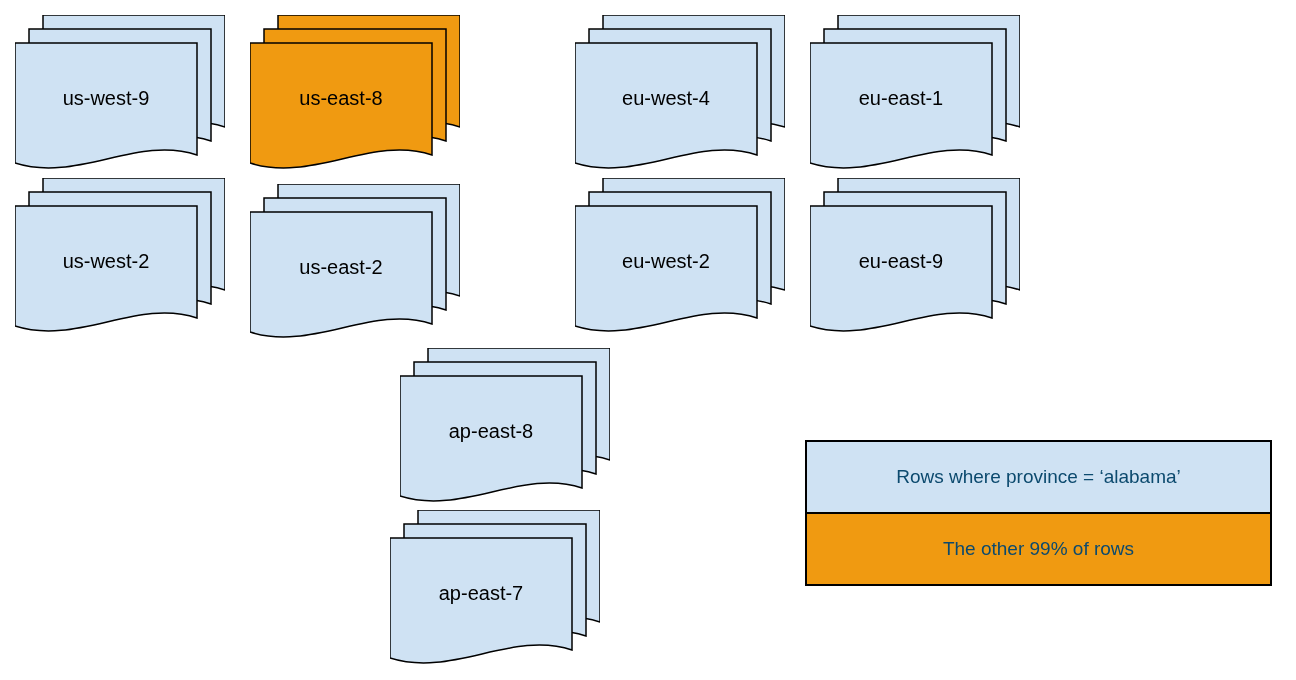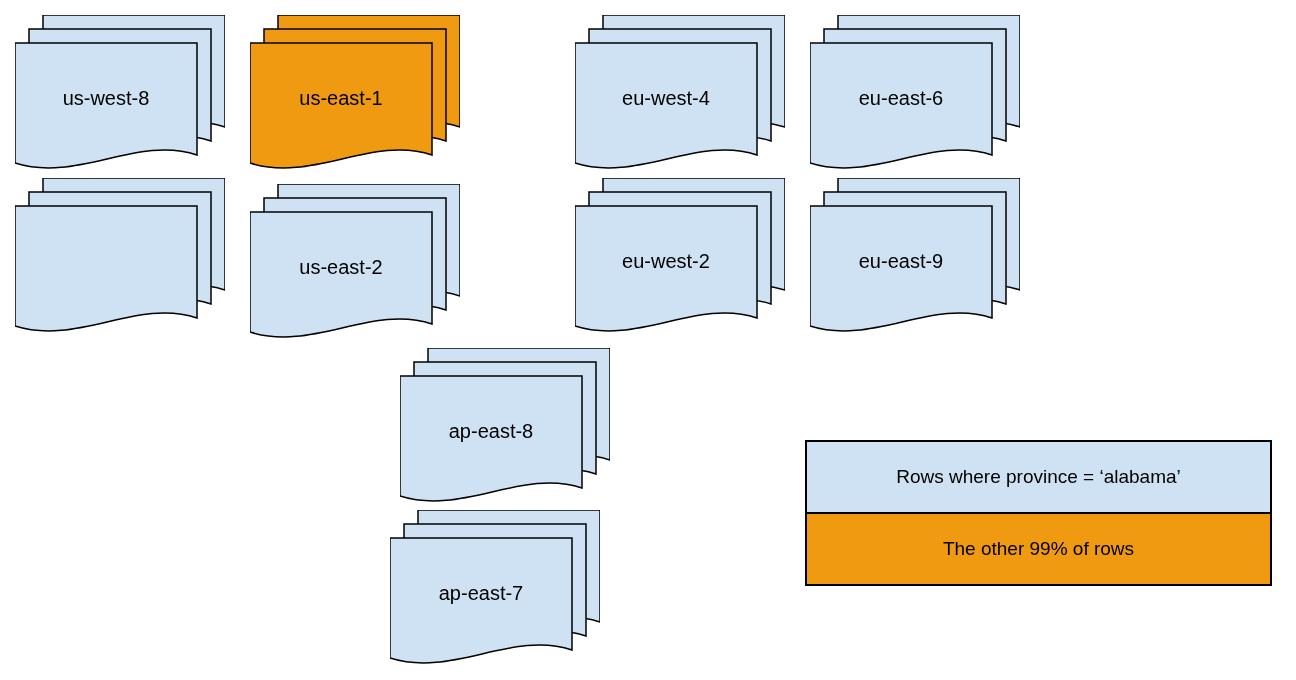--- a/index.html
+++ b/index.html
@@ -49,73 +49,74 @@
     top: 440px;
     width: 463px;
     border: 2px solid #000000;
   }
   .legend-row {
     height: 70px;
     display: flex;
     align-items: center;
     justify-content: center;
     font-size: 19px;
-    color: #000000;
+    color: #0c4a6e;
   }
   .legend-row + .legend-row {
     border-top: 2px solid #000000;
   }
 </style>
 </head>
 <body>
 
 <div id="canvas">
 
   <div class="stack" style="left:15px; top:15px">
     <svg width="210" height="158" viewBox="0 0 210 158">
       <path class="doc" transform="translate(28,0)" d="M0,0 H182 V112 C122,92 62,140 0,120 Z" style="fill: rgb(207, 226, 243);"></path>
       <path class="doc" transform="translate(14,14)" d="M0,0 H182 V112 C122,92 62,140 0,120 Z" style="fill: rgb(207, 226, 243);"></path>
       <path class="doc" transform="translate(0,28)" d="M0,0 H182 V112 C122,92 62,140 0,120 Z" style="fill: rgb(207, 226, 243);"></path>
     </svg>
-    <div class="stack-label">us-west-8</div>
+    <div class="stack-label">us-west-9</div>
   </div>
 
   <div class="stack" style="left:250px; top:15px">
     <svg width="210" height="158" viewBox="0 0 210 158">
       <path class="doc" transform="translate(28,0)" d="M0,0 H182 V112 C122,92 62,140 0,120 Z" style="fill: rgb(240, 154, 17);"></path>
       <path class="doc" transform="translate(14,14)" d="M0,0 H182 V112 C122,92 62,140 0,120 Z" style="fill: rgb(240, 154, 17);"></path>
       <path class="doc" transform="translate(0,28)" d="M0,0 H182 V112 C122,92 62,140 0,120 Z" style="fill: rgb(240, 154, 17);"></path>
     </svg>
-    <div class="stack-label">us-east-1</div>
+    <div class="stack-label">us-east-8</div>
   </div>
 
   <div class="stack" style="left:575px; top:15px">
     <svg width="210" height="158" viewBox="0 0 210 158">
       <path class="doc" transform="translate(28,0)" d="M0,0 H182 V112 C122,92 62,140 0,120 Z" style="fill: rgb(207, 226, 243);"></path>
       <path class="doc" transform="translate(14,14)" d="M0,0 H182 V112 C122,92 62,140 0,120 Z" style="fill: rgb(207, 226, 243);"></path>
       <path class="doc" transform="translate(0,28)" d="M0,0 H182 V112 C122,92 62,140 0,120 Z" style="fill: rgb(207, 226, 243);"></path>
     </svg>
     <div class="stack-label">eu-west-4</div>
   </div>
 
   <div class="stack" style="left:810px; top:15px">
     <svg width="210" height="158" viewBox="0 0 210 158">
       <path class="doc" transform="translate(28,0)" d="M0,0 H182 V112 C122,92 62,140 0,120 Z" style="fill: rgb(207, 226, 243);"></path>
       <path class="doc" transform="translate(14,14)" d="M0,0 H182 V112 C122,92 62,140 0,120 Z" style="fill: rgb(207, 226, 243);"></path>
       <path class="doc" transform="translate(0,28)" d="M0,0 H182 V112 C122,92 62,140 0,120 Z" style="fill: rgb(207, 226, 243);"></path>
     </svg>
-    <div class="stack-label">eu-east-6</div>
+    <div class="stack-label">eu-east-1</div>
   </div>
 
   <div class="stack" style="left:15px; top:178px">
     <svg width="210" height="158" viewBox="0 0 210 158">
       <path class="doc" transform="translate(28,0)" d="M0,0 H182 V112 C122,92 62,140 0,120 Z" style="fill: rgb(207, 226, 243);"></path>
       <path class="doc" transform="translate(14,14)" d="M0,0 H182 V112 C122,92 62,140 0,120 Z" style="fill: rgb(207, 226, 243);"></path>
       <path class="doc" transform="translate(0,28)" d="M0,0 H182 V112 C122,92 62,140 0,120 Z" style="fill: rgb(207, 226, 243);"></path>
     </svg>
+    <div class="stack-label">us-west-2</div>
   </div>
 
   <div class="stack" style="left:250px; top:184px">
     <svg width="210" height="158" viewBox="0 0 210 158">
       <path class="doc" transform="translate(28,0)" d="M0,0 H182 V112 C122,92 62,140 0,120 Z" style="fill: rgb(207, 226, 243);"></path>
       <path class="doc" transform="translate(14,14)" d="M0,0 H182 V112 C122,92 62,140 0,120 Z" style="fill: rgb(207, 226, 243);"></path>
       <path class="doc" transform="translate(0,28)" d="M0,0 H182 V112 C122,92 62,140 0,120 Z" style="fill: rgb(207, 226, 243);"></path>
     </svg>
     <div class="stack-label">us-east-2</div>
   </div>

